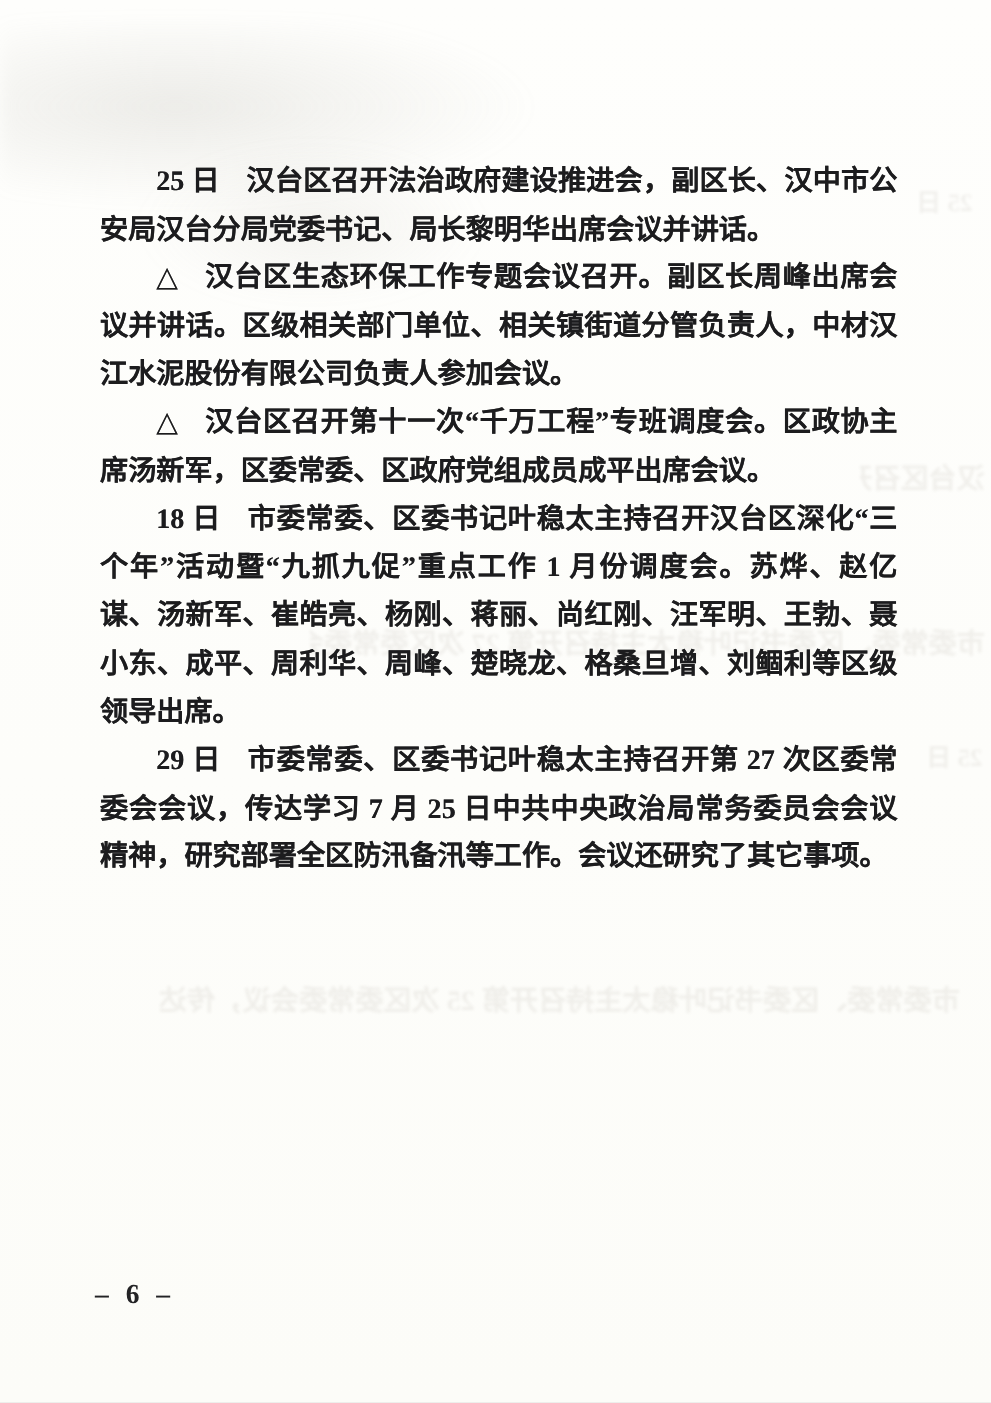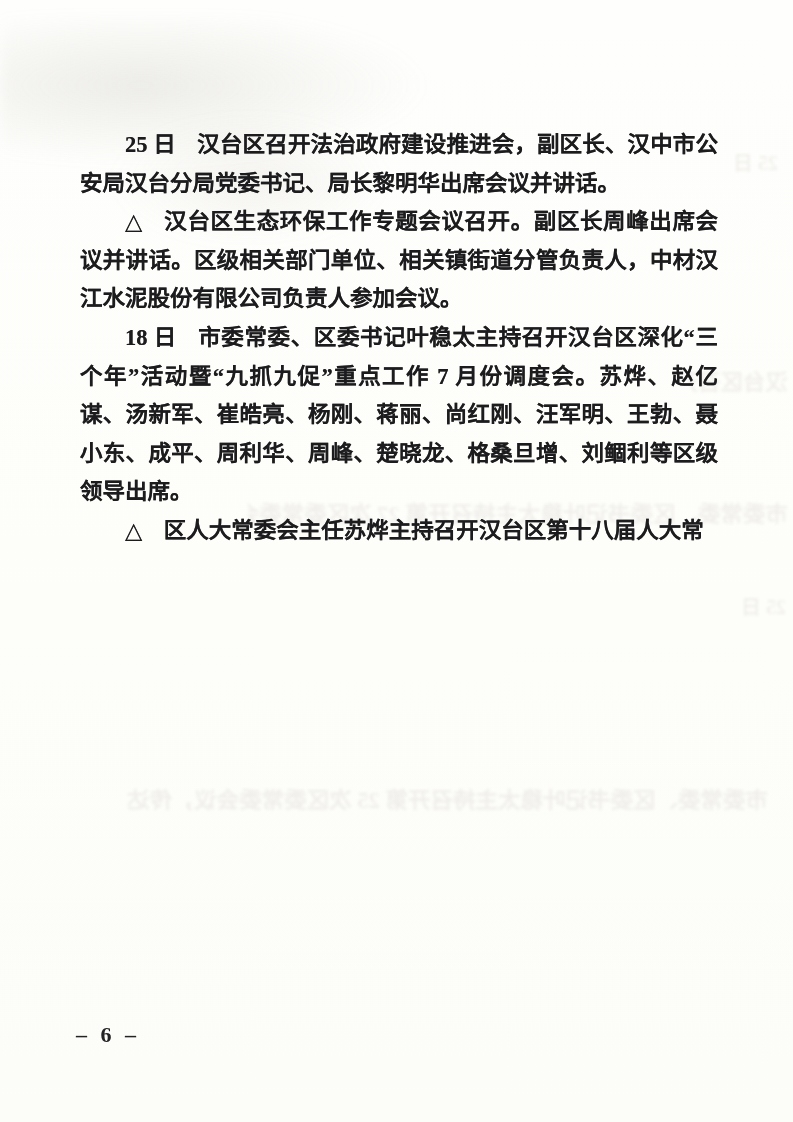--- a/index.html
+++ b/index.html
@@ -100,27 +100,30 @@
 
     <p>
       <span class="marker">25 日</span><span>汉台区召开法治政府建设推进会，副区长、汉中市公安局汉台分局党委书记、局长黎明华出席会议并讲话。</span>
     </p>
 
     <p>
       <span class="marker">△</span><span>汉台区生态环保工作专题会议召开。副区长周峰出席会议并讲话。区级相关部门单位、相关镇街道分管负责人，中材汉江水泥股份有限公司负责人参加会议。</span>
     </p>
 
 
+    <p>
+      <span class="marker">△</span><span>汉台区召开第十一次“千万工程”专班调度会。区政协主席汤新军，区委常委、区政府党组成员成平出席会议。</span>
+    </p>
 
     <p>
-      <span class="marker">18 日</span><span>市委常委、区委书记叶稳太主持召开汉台区深化“三个年”活动暨“九抓九促”重点工作 7 月份调度会。苏烨、赵亿谋、汤新军、崔皓亮、杨刚、蒋丽、尚红刚、汪军明、王勃、聂小东、成平、周利华、周峰、楚晓龙、格桑旦增、刘鲴利等区级领导出席。</span>
+      <span class="marker">18 日</span><span>市委常委、区委书记叶稳太主持召开汉台区深化“三个年”活动暨“九抓九促”重点工作 1 月份调度会。苏烨、赵亿谋、汤新军、崔皓亮、杨刚、蒋丽、尚红刚、汪军明、王勃、聂小东、成平、周利华、周峰、楚晓龙、格桑旦增、刘鲴利等区级领导出席。</span>
     </p>
 
+    <p>
+      <span class="marker">29 日</span><span>市委常委、区委书记叶稳太主持召开第 27 次区委常委会会议，传达学习 7 月 25 日中共中央政治局常务委员会会议精神，研究部署全区防汛备汛等工作。会议还研究了其它事项。</span>
+    </p>
 
-    <p>
-      <span class="marker">△</span><span>区人大常委会主任苏烨主持召开汉台区第十八届人大常</span>
-    </p>
 
   </main>
 
   <div class="page-number">– 6 –</div>
 
 </div>
 
 </body></html>

